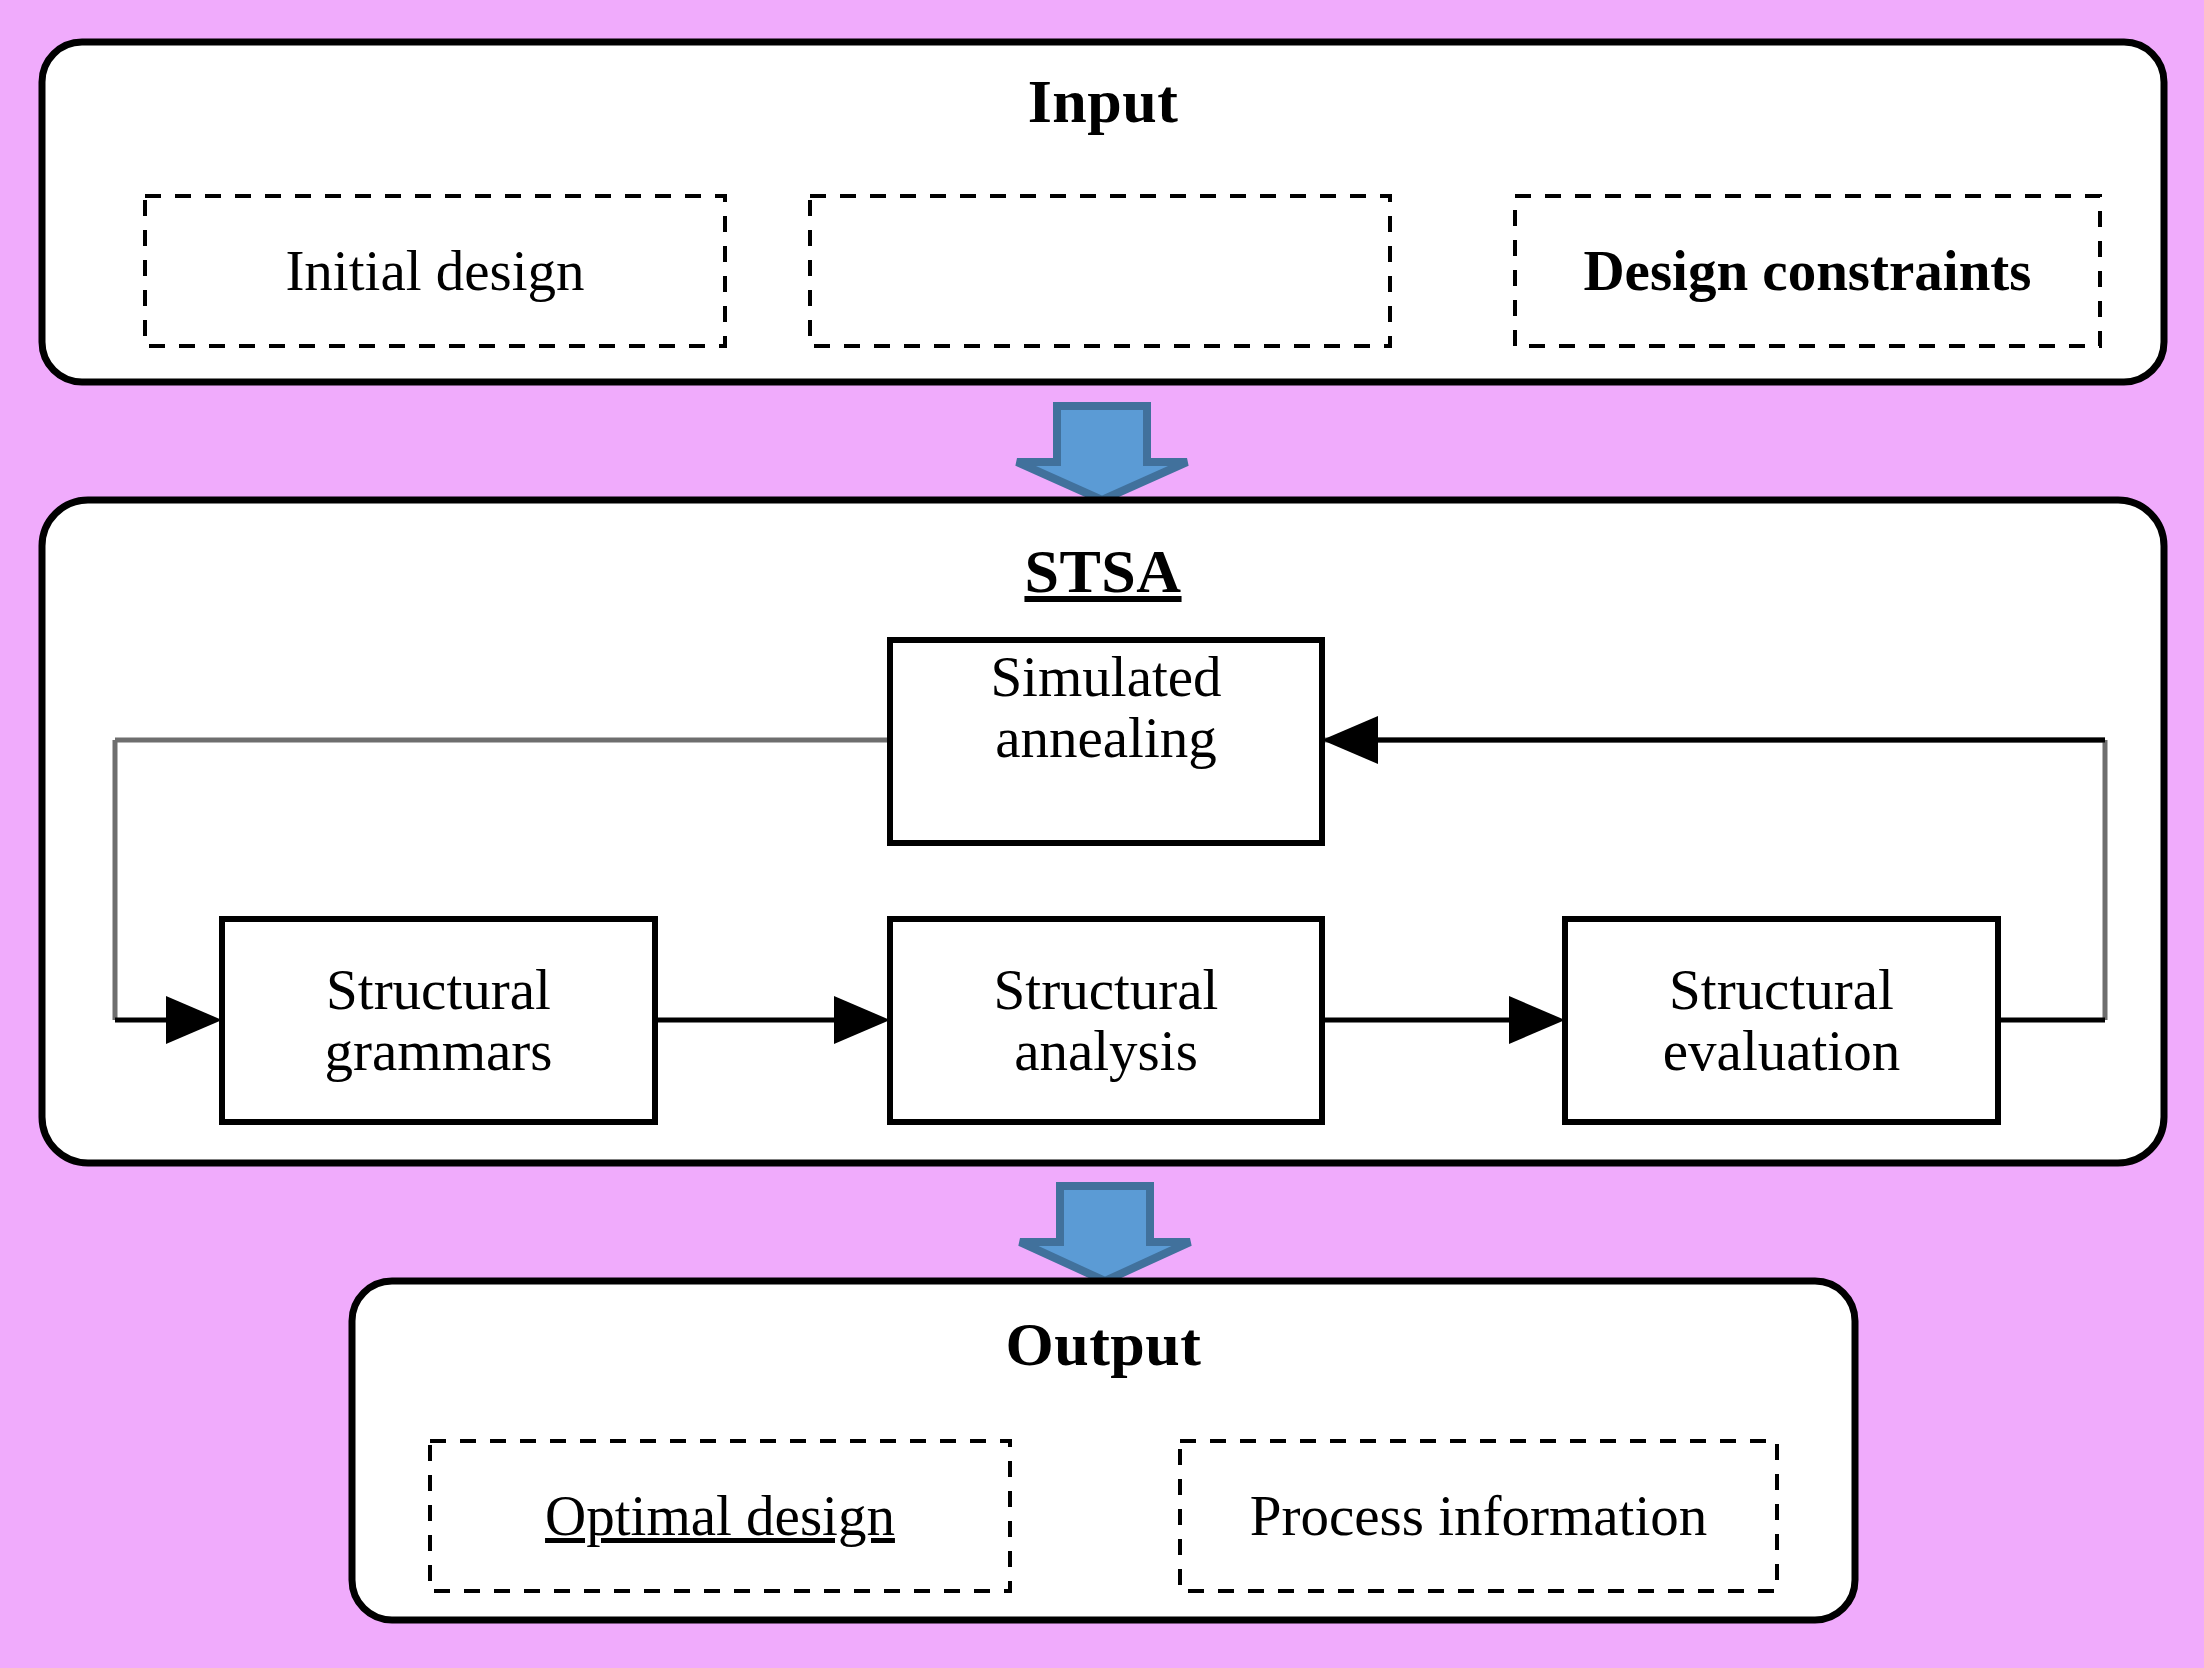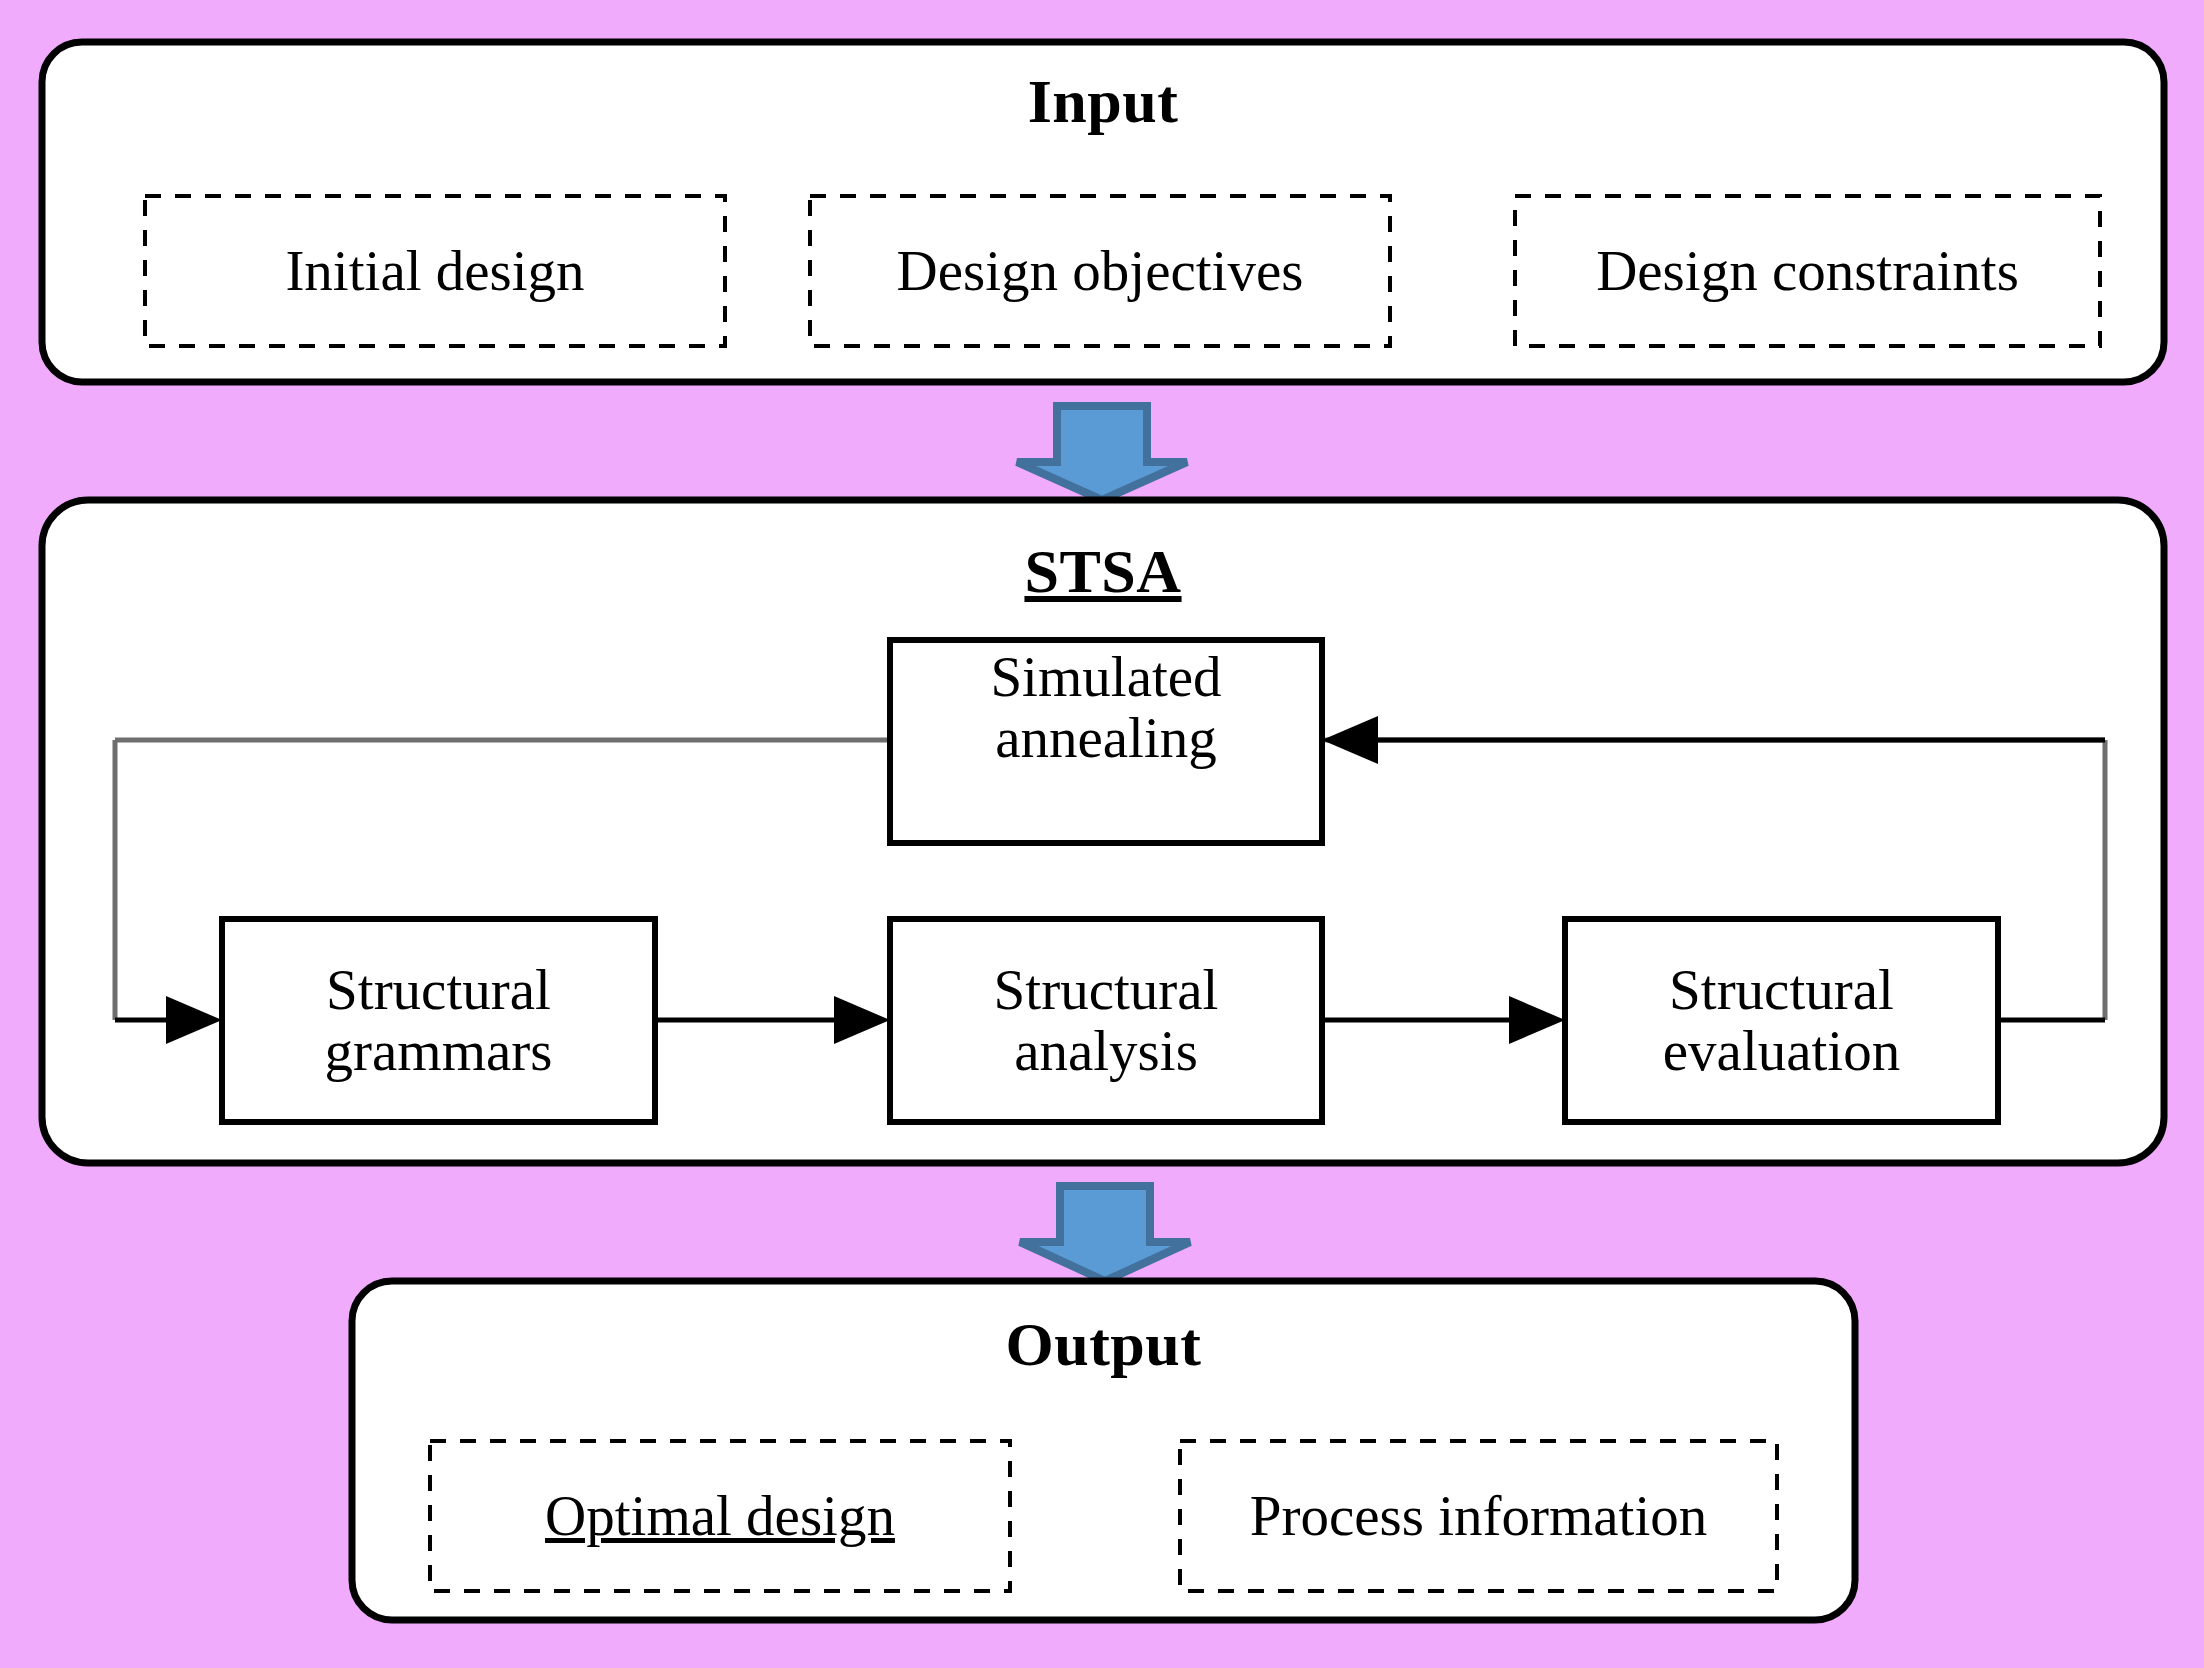--- a/index.html
+++ b/index.html
@@ -122,23 +122,22 @@
 
     <rect x="430" y="1441" width="580" height="150" fill="#ffffff" stroke="#000000" stroke-width="4" stroke-dasharray="16 14"></rect>
 
     <rect x="1180" y="1441" width="597" height="150" fill="#ffffff" stroke="#000000" stroke-width="4" stroke-dasharray="16 14"></rect>
   </svg>
 
   <div class="lbl section-title" style="left:42px; top:62px; width:2122px; height:80px;">Input</div>
 
   <div class="lbl dashed-label" style="left:145px; top:196px; width:580px; height:150px;">Initial design</div>
 
-  <div class="lbl dashed-label" style="left:810px; top:196px; width:580px; height:150px;">Design objectives</div>
 
-  <div class="lbl dashed-label" style="left:1515px; top:196px; width:585px; height:150px;">Design constraints</div>
+  <div class="lbl dashed-label" style="left:1515px; top:196px; width:585px; height:150px;font-weight:bold;">Design constraints</div>
 
   <div class="lbl section-title" style="left:42px; top:532px; width:2122px; height:80px;text-decoration:underline;">STSA</div>
 
   <div class="lbl node-label" style="left:890px; top:606px; width:432px; height:203px;">Simulated
 annealing</div>
 
   <div class="lbl node-label" style="left:222px; top:919px; width:433px; height:203px;">Structural
 grammars</div>
 
   <div class="lbl node-label" style="left:890px; top:919px; width:432px; height:203px;">Structural

